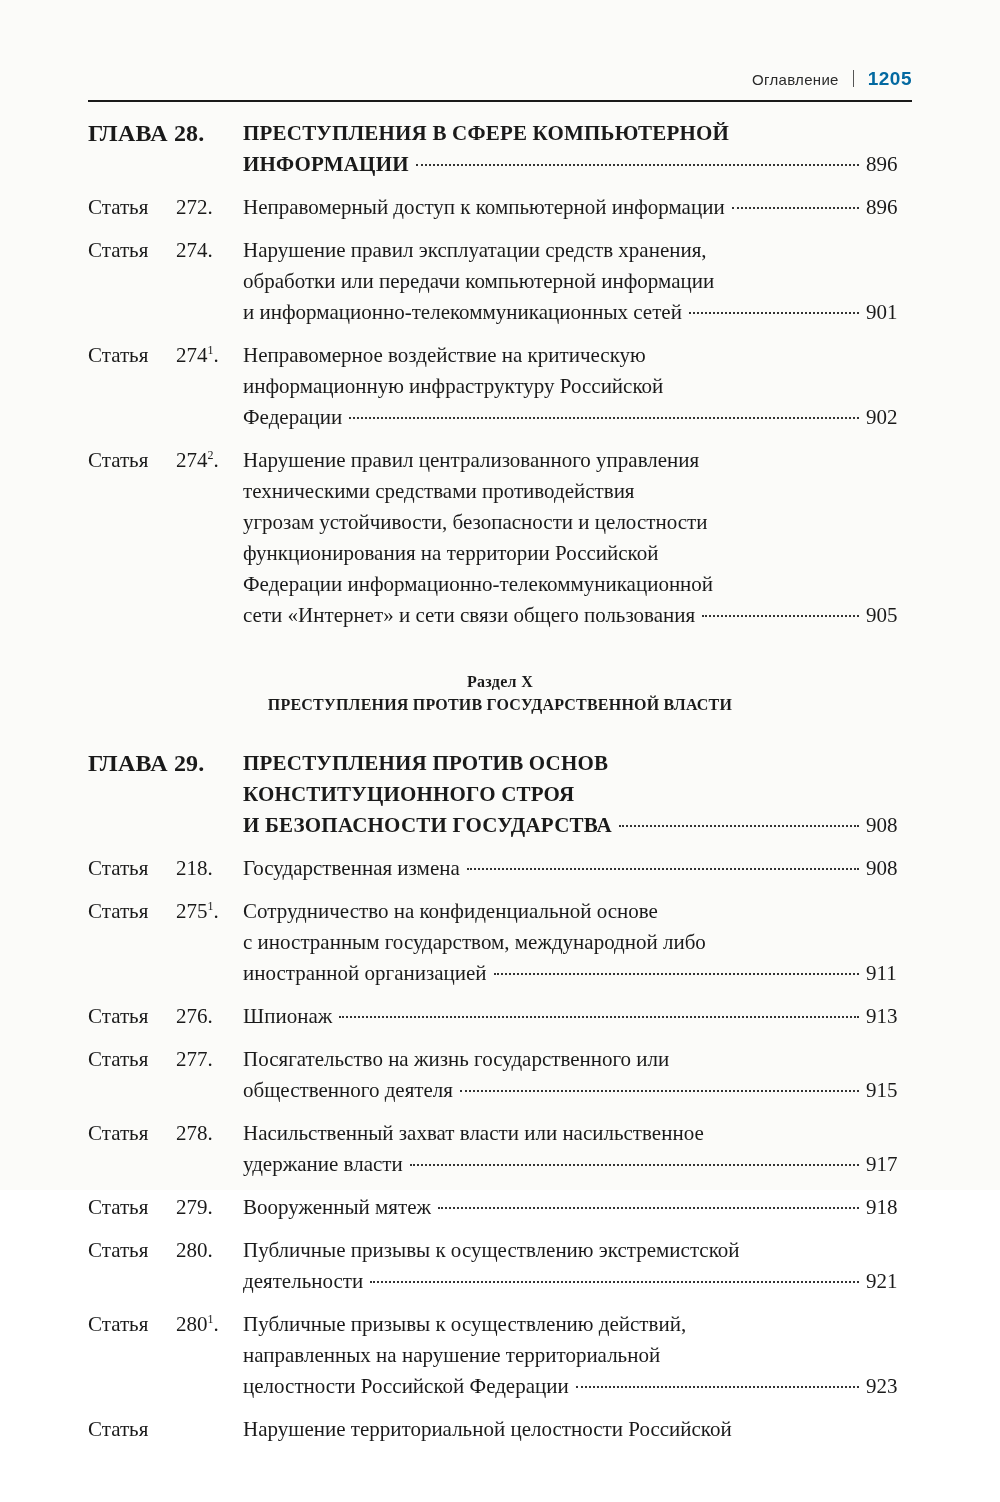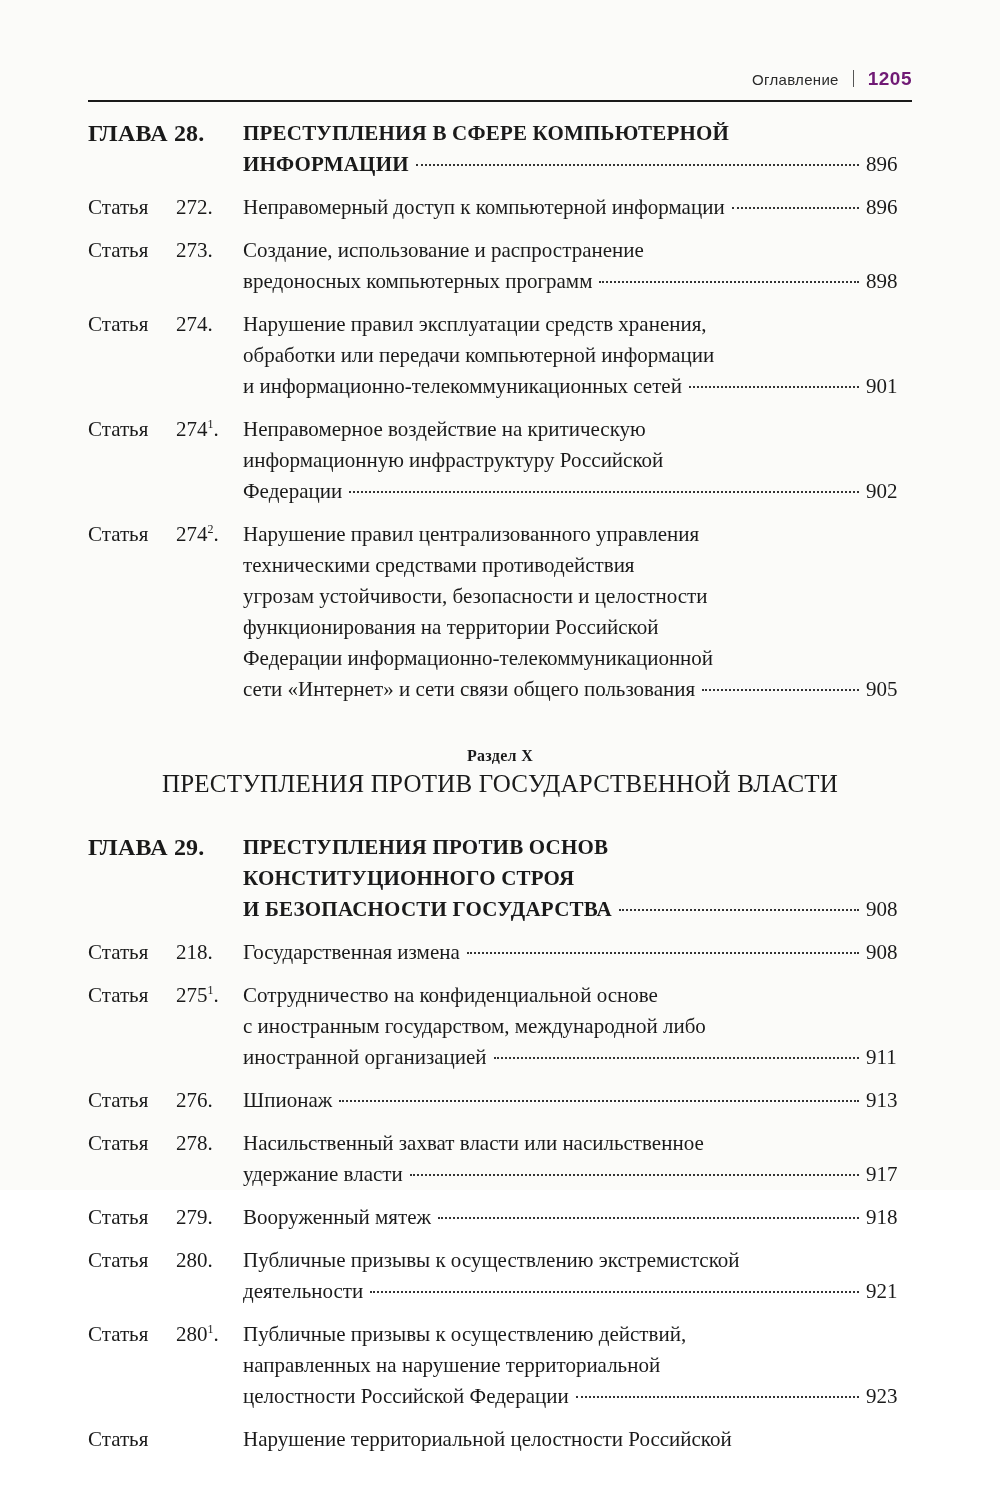--- a/index.html
+++ b/index.html
@@ -44,21 +44,21 @@
     height: 17px;
     background: #555;
     margin: 0 14px;
     position: relative;
     top: 2px;
   }
   .rh-page {
     font-family: "Liberation Sans", sans-serif;
     font-size: 19px;
     font-weight: bold;
-    color: #701a75;
+    color: #0369a1;
     letter-spacing: 0.5px;
   }
   .rule {
     position: absolute;
     left: 88px;
     right: 88px;
     top: 100px;
     height: 2px;
     background: #1a1a1a;
   }
@@ -139,22 +139,22 @@
     margin-top: 42px;
     margin-bottom: 34px;
   }
   .section-head .sec-num {
     font-size: 16px;
     font-weight: bold;
     letter-spacing: 0.3px;
     margin-bottom: 5px;
   }
   .section-head .sec-title {
-    font-size: 25px;
-    font-weight: normal;
+    font-size: 16px;
+    font-weight: bold;
     letter-spacing: 0.2px;
   }
 </style>
 </head>
 <body>
 
 <div class="page">
 
   <div class="running-head">
     <span class="rh-label">Оглавление</span>
@@ -183,33 +183,20 @@
           <div class="label"><span class="art-word">Статья</span><span>272.</span></div>
           <div class="body">
             <div class="line">
               <span class="txt">Неправомерный доступ к компьютерной информации</span>
               <span class="leader"></span>
               <span class="pageno">896</span>
             </div>
           </div>
         </div>
         <div class="entry">
-          <div class="label"><span class="art-word">Статья</span><span>273.</span></div>
-          <div class="body">
-            <div class="line">
-              <span class="txt">Создание, использование и распространение</span>
-            </div>
-            <div class="line">
-              <span class="txt">вредоносных компьютерных программ</span>
-              <span class="leader"></span>
-              <span class="pageno">898</span>
-            </div>
-          </div>
-        </div>
-        <div class="entry">
           <div class="label"><span class="art-word">Статья</span><span>274.</span></div>
           <div class="body">
             <div class="line">
               <span class="txt">Нарушение правил эксплуатации средств хранения,</span>
             </div>
             <div class="line">
               <span class="txt">обработки или передачи компьютерной информации</span>
             </div>
             <div class="line">
               <span class="txt">и информационно-телекоммуникационных сетей</span>
@@ -313,20 +300,33 @@
           <div class="label"><span class="art-word">Статья</span><span>276.</span></div>
           <div class="body">
             <div class="line">
               <span class="txt">Шпионаж</span>
               <span class="leader"></span>
               <span class="pageno">913</span>
             </div>
           </div>
         </div>
         <div class="entry">
+          <div class="label"><span class="art-word">Статья</span><span>277.</span></div>
+          <div class="body">
+            <div class="line">
+              <span class="txt">Посягательство на жизнь государственного или</span>
+            </div>
+            <div class="line">
+              <span class="txt">общественного деятеля</span>
+              <span class="leader"></span>
+              <span class="pageno">915</span>
+            </div>
+          </div>
+        </div>
+        <div class="entry">
           <div class="label"><span class="art-word">Статья</span><span>278.</span></div>
           <div class="body">
             <div class="line">
               <span class="txt">Насильственный захват власти или насильственное</span>
             </div>
             <div class="line">
               <span class="txt">удержание власти</span>
               <span class="leader"></span>
               <span class="pageno">917</span>
             </div>

